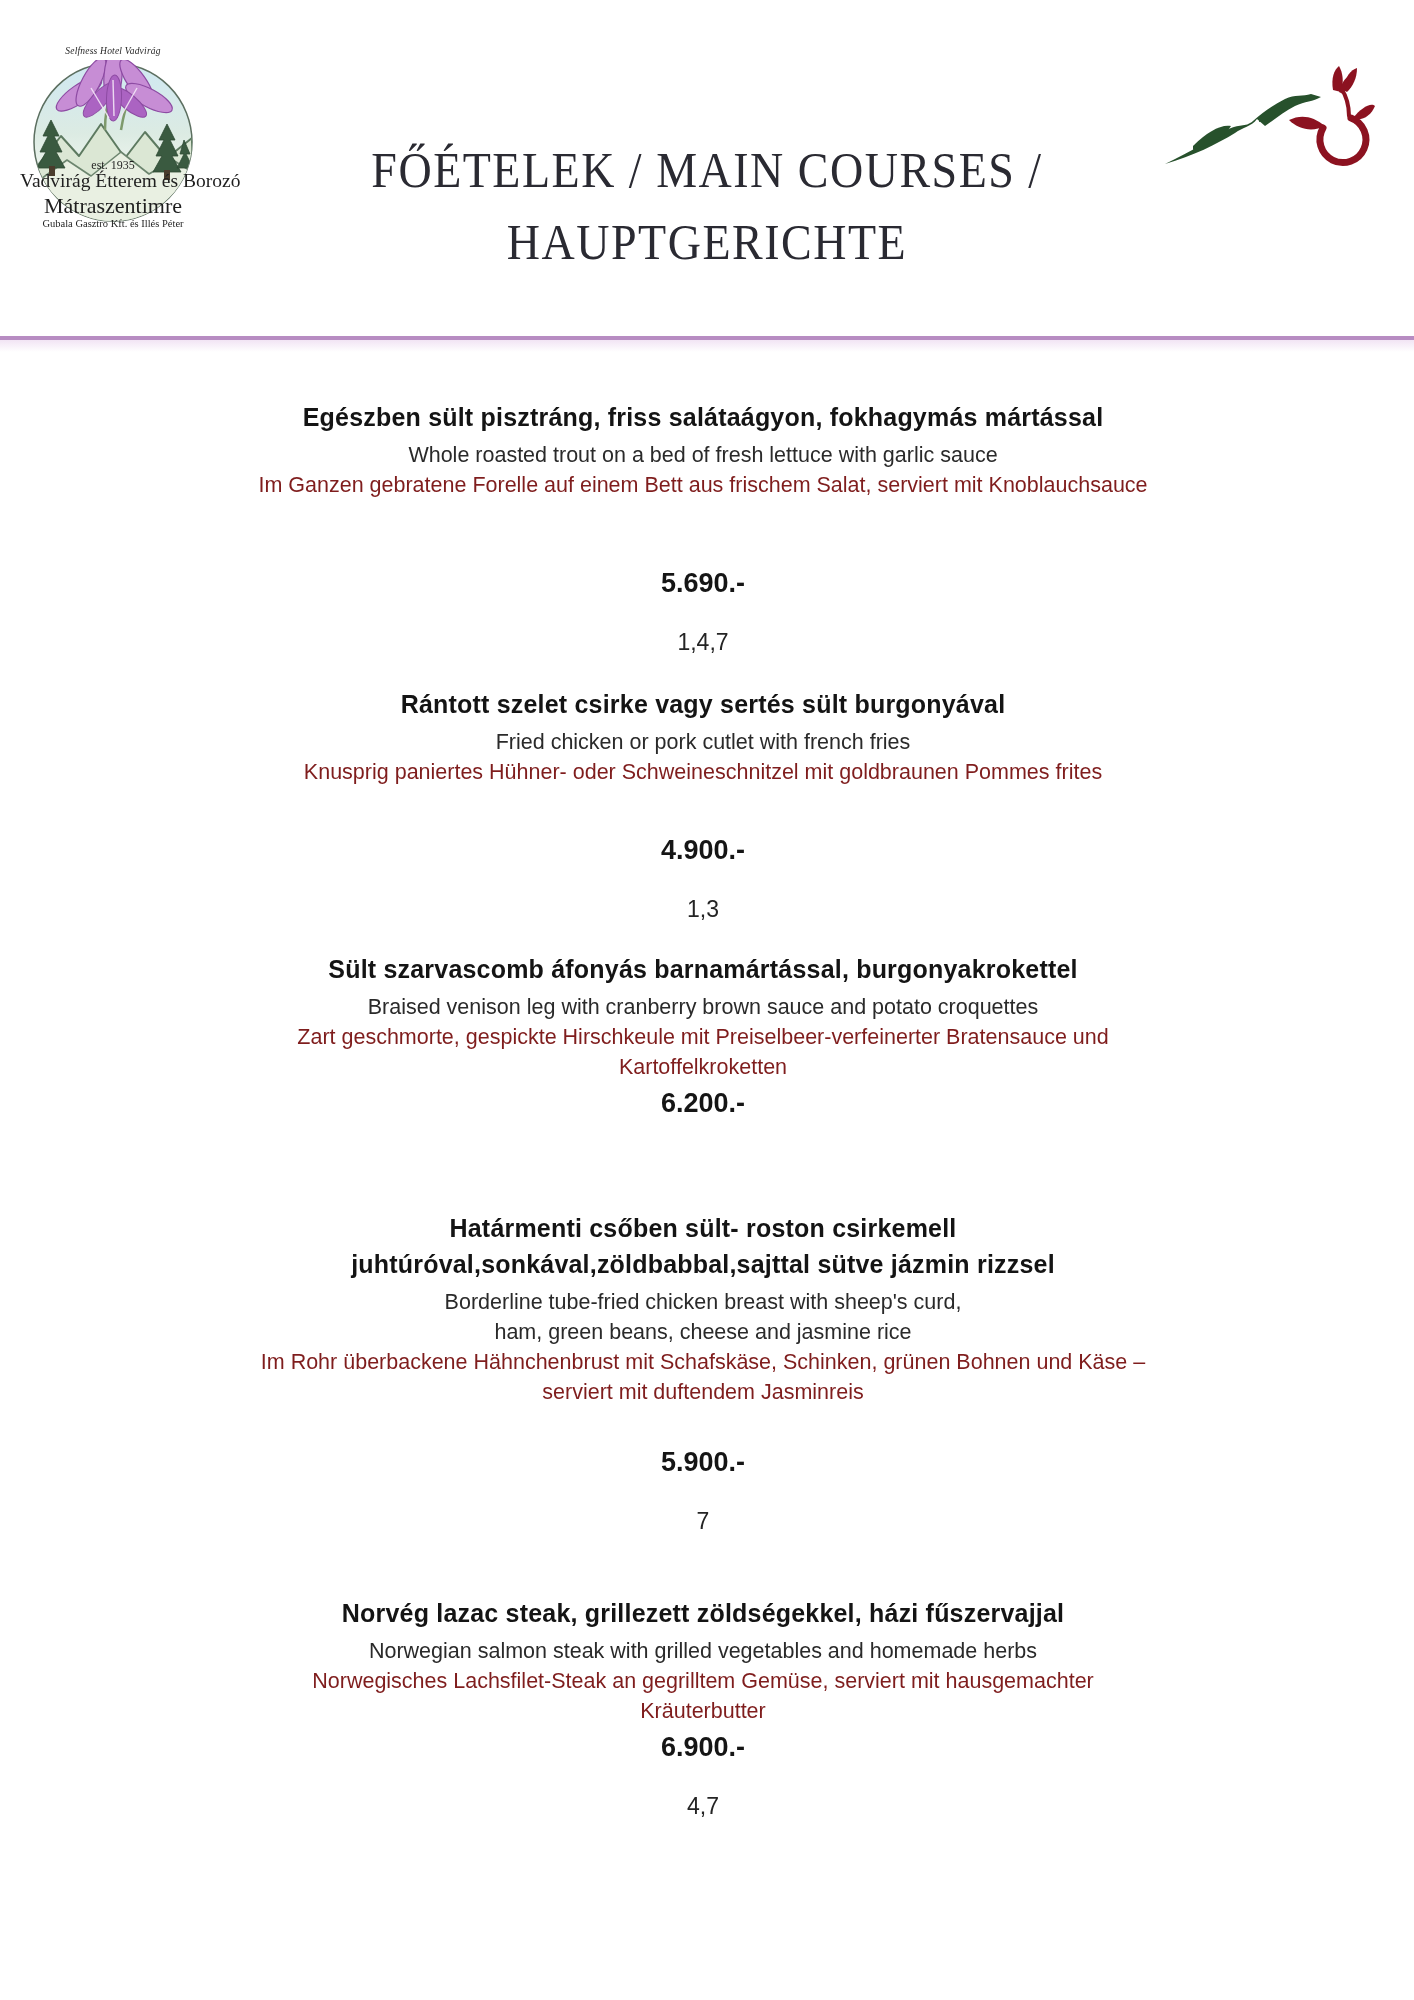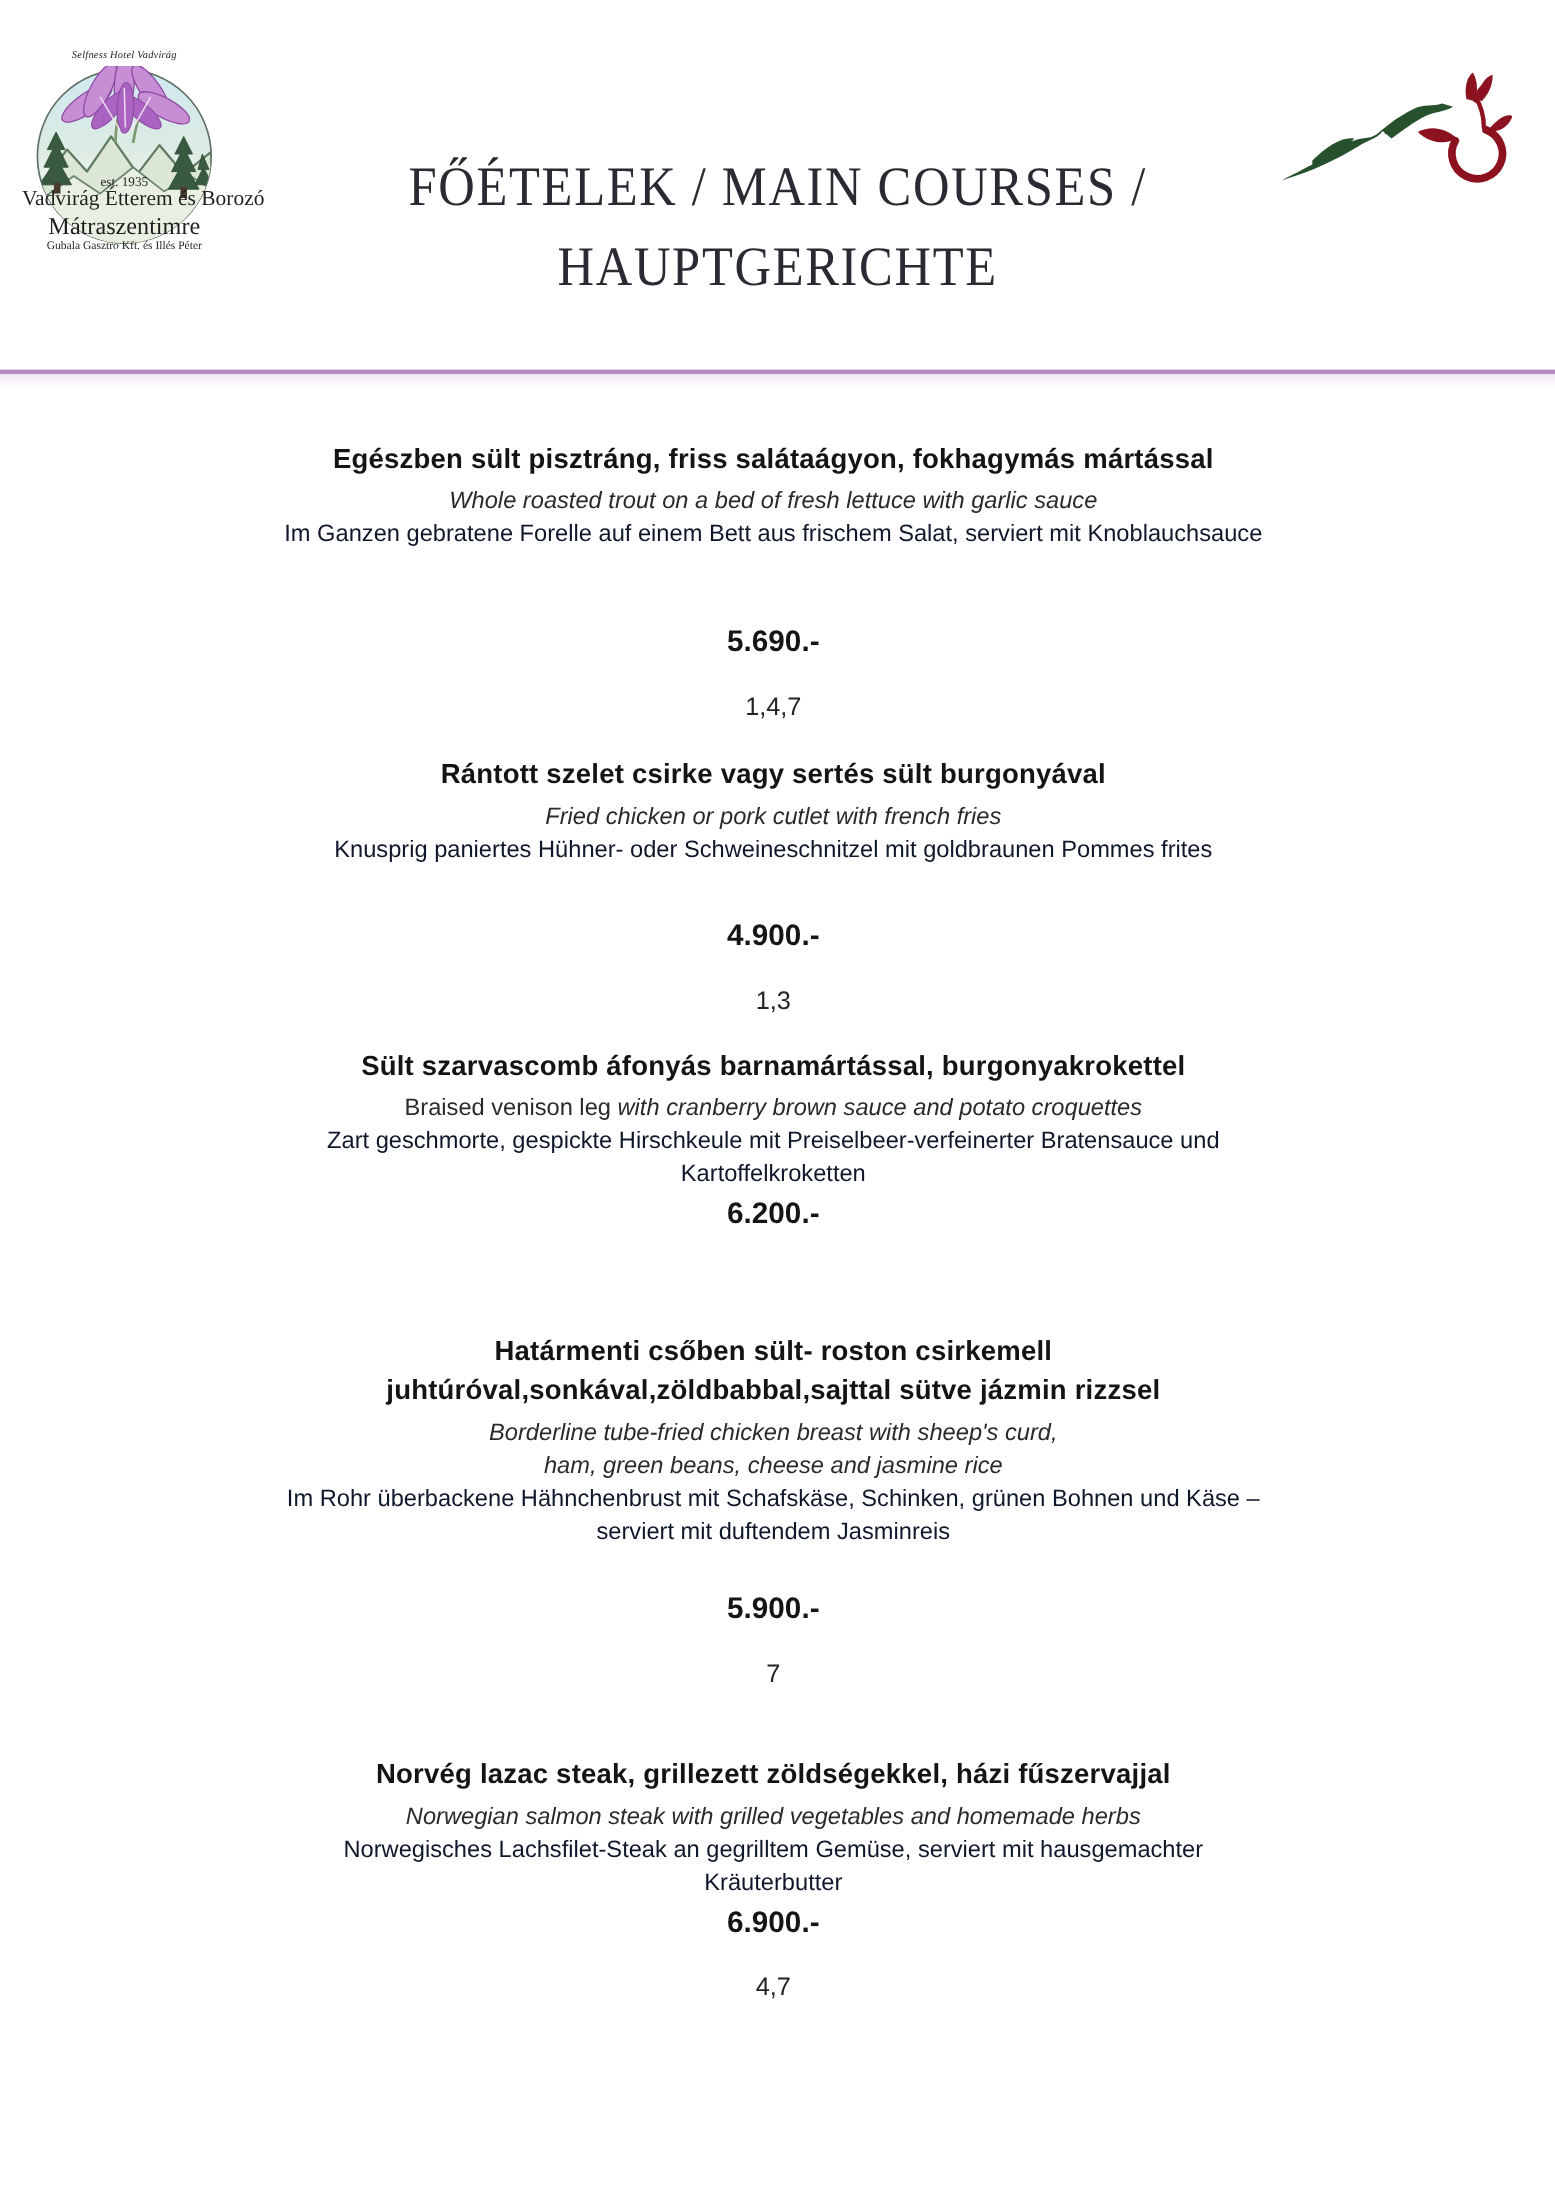--- a/index.html
+++ b/index.html
@@ -34,22 +34,22 @@
 
   .divider      { position:absolute; top:336px; left:0; width:1414px; height:4px; }
   .divider-fade { position:absolute; top:340px; left:0; width:1414px; height:12px;
                   background:linear-gradient(180deg, rgba(216,178,224,.35), rgba(255,255,255,0)); }
 
   
   .menu { position:absolute; top:399px; left:0; width:1406px; text-align:center; }
 
   .item-hu  { font-size:25px; font-weight:700; line-height:36px; color:#141414; letter-spacing:.2px; }
   .item-en  { font-size:21.5px; line-height:30px; margin-top:5px; color:#2a2a2a; }
-  .seg-i    { font-style:italic; }
-  .item-de  { font-size:21.5px; line-height:30px; color:#0f172a; }
+  .seg-i    { }
+  .item-de  { font-size:21.5px; line-height:30px; color:#7f1d1d; }
   .item-price { font-size:27px; font-weight:700; line-height:38px; color:#151515; }
   .item-allergens { font-size:23px; line-height:32px; color:#242424; margin-top:24px; }
 
   .mi-1 .item-price { margin-top:64px; }
   .mi-2 .item-price { margin-top:44px; }
   .mi-3 .item-price { margin-top:2px;  }
   .mi-4 .item-price { margin-top:36px; }
   .mi-5 .item-price { margin-top:2px;  }
   .mi-1 { margin-bottom:28px; }
   .mi-2 { margin-bottom:26px; }

